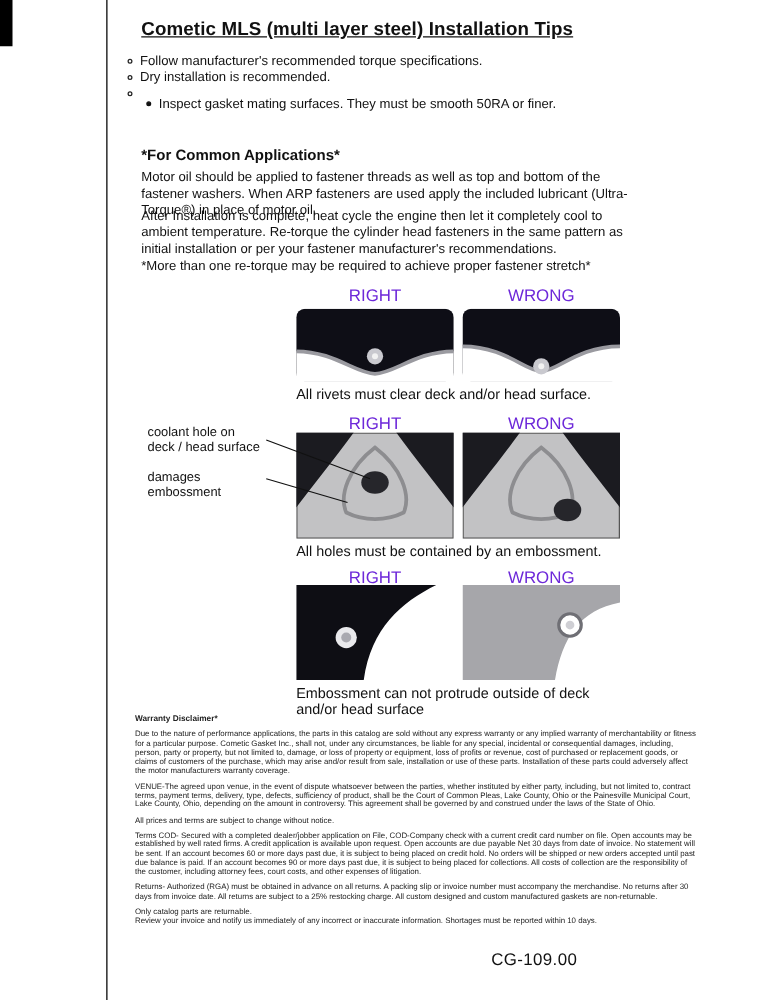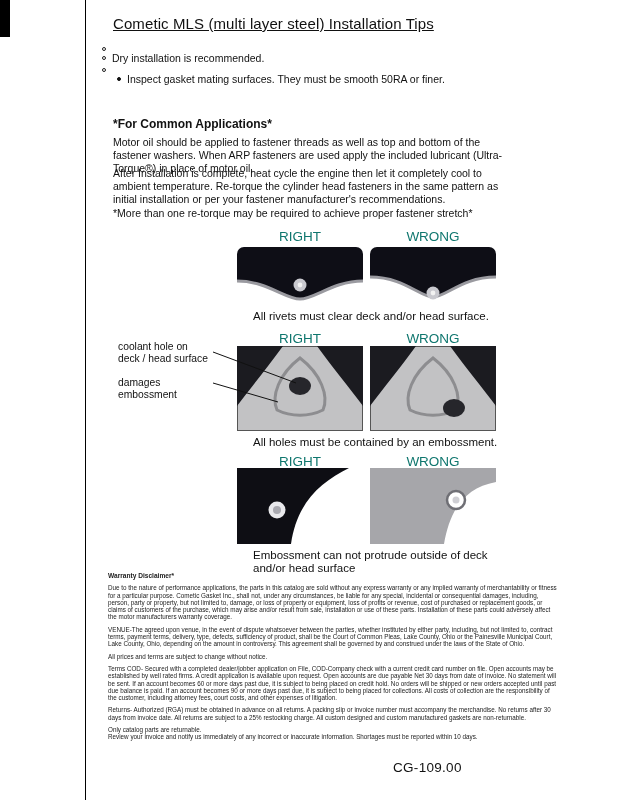--- a/index.html
+++ b/index.html
@@ -5,44 +5,44 @@
   *{margin:0;padding:0;box-sizing:border-box;}
   html,body{width:618px;height:800px;}
   body{
     font-family:"Liberation Sans",sans-serif;
     background:#ffffff;color:#111;
     position:relative;overflow:hidden;
   }
   .corner-mark{position:absolute;left:0;top:0;width:10px;height:37px;background:#000;}
   .left-rule{position:absolute;left:85px;top:0;width:1px;height:800px;background:#000;}
 
-  .title{position:absolute;left:113px;top:15px;font-size:15px;font-weight:normal;
+  .title{position:absolute;left:113px;top:15px;font-size:15px;font-weight:bold;
          text-decoration:underline;letter-spacing:.1px;white-space:nowrap;}
 
   .tips{position:absolute;left:102px;top:43px;width:482px;font-size:10.5px;line-height:12.4px;}
   .tip{display:flex;align-items:flex-start;margin-bottom:.5px;}
   .tip .b{flex:0 0 auto;width:4px;height:4px;border-radius:50%;margin:4px 6px 0 0;}
   .b.open{border:1px solid #222;background:#fff;}
   .b.solid{background:#111;border:1px solid #111;}
   .tip.sub{margin-left:15px;}
 
   .diesel-h{position:absolute;left:113px;top:117px;font-size:12px;font-weight:bold;}
   .body-p{position:absolute;left:113px;width:404px;font-size:10.5px;line-height:12.8px;}
   .p1{top:136px;}
   .p2{top:167px;}
   .p3{top:207px;width:435px;}
 
-  .dg-h{position:absolute;width:126px;text-align:center;font-size:13.5px;color:#0f766e;}
+  .dg-h{position:absolute;width:126px;text-align:center;font-size:13.5px;color:#6d28d9;}
   .h-row1{top:229px;} .h-row2{top:331px;} .h-row3{top:454px;}
   .col-l{left:237px;} .col-r{left:370px;}
 
   .panel{position:absolute;line-height:0;}
   .pn-row1{top:247px;} .pn-row2{top:346px;} .pn-row3{top:468px;}
 
-  .caption{position:absolute;left:237px;font-size:11.5px;line-height:13px;color:#111;margin-left:16px;}
+  .caption{position:absolute;left:237px;font-size:11.5px;line-height:13px;color:#111;}
   .cap1{top:310px;} .cap2{top:436px;} .cap3{top:549px;width:252px;}
 
   .lbl{position:absolute;font-size:10.3px;line-height:11.6px;text-align:left;width:93px;left:118px;}
   .lbl1{top:341px;} .lbl2{top:377px;}
 
   .overlay{position:absolute;left:0;top:0;pointer-events:none;}
 
   .legal{position:absolute;left:108px;top:572px;width:452px;font-size:6.3px;line-height:7.3px;color:#222;}
   .legal h3{font-size:6.6px;font-weight:bold;margin:0 0 5px;}
   .legal p{margin:0 0 5px;}
@@ -54,20 +54,21 @@
 <body>
 
 <div class="corner-mark"></div>
 <div class="left-rule"></div>
 
 <h1 class="title">Cometic MLS (multi layer steel) Installation Tips</h1>
 
 <div class="tips">
   <div class="tip">
     <span class="b open"></span>
+    <span>Follow manufacturer's recommended torque specifications.</span>
   </div>
   <div class="tip">
     <span class="b open"></span>
     <span>Dry installation is recommended.</span>
   </div>
   <div class="tip">
     <span class="b open"></span>
   </div>
   <div class="tip sub">
     <span class="b solid"></span>

